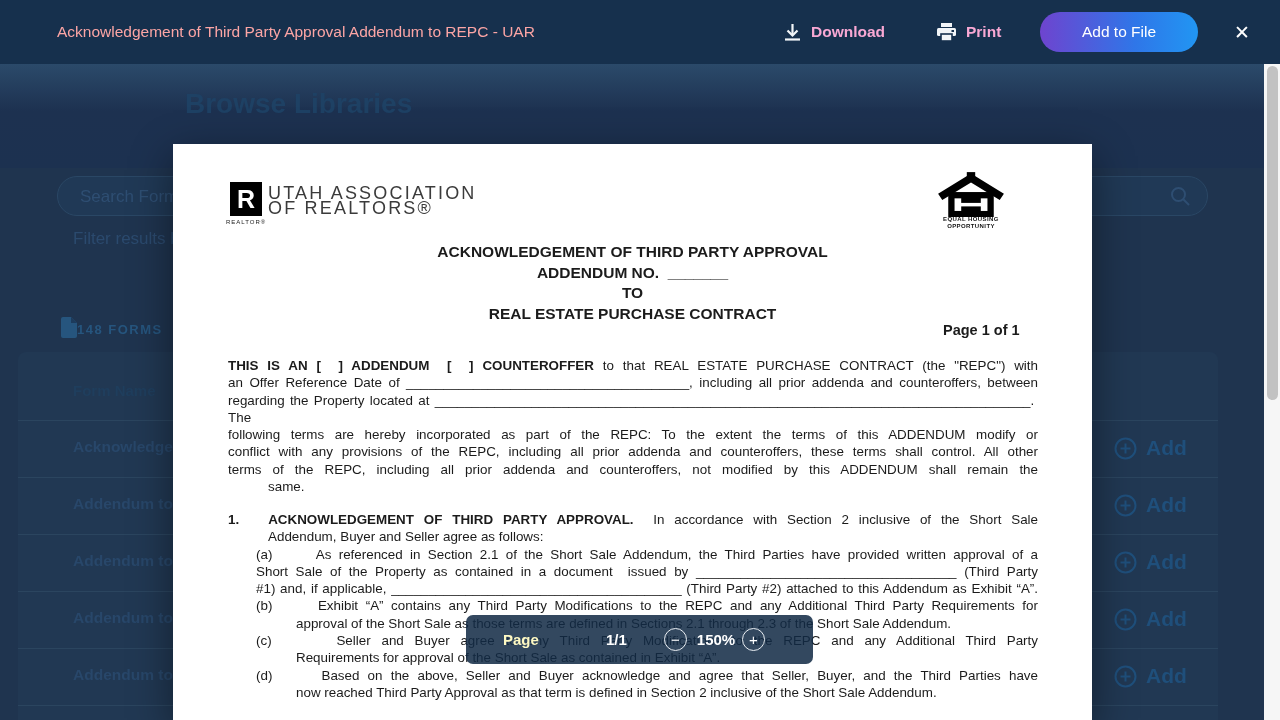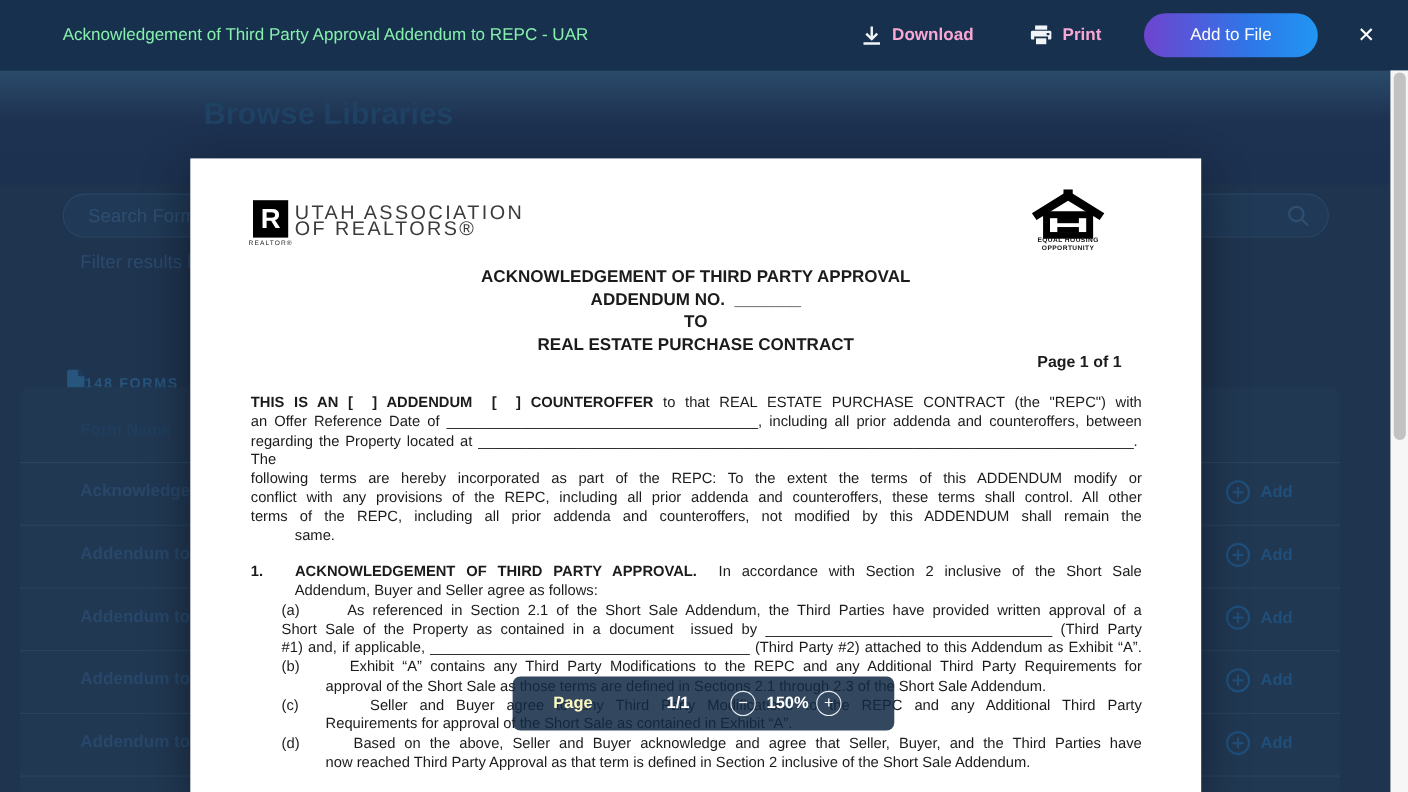--- a/index.html
+++ b/index.html
@@ -3,21 +3,21 @@
 <meta charset="utf-8">
 <style>
   html,body{margin:0;padding:0;background:#0c1522;}
   #screen{position:relative;width:1280px;height:720px;overflow:hidden;
           font-family:"Liberation Sans",sans-serif;background:#1f344f;}
   .abs{position:absolute;}
 
   
   .topbar{left:0;top:0;width:1280px;height:64px;background:#16304d;z-index:50;}
   .tb-title{left:57px;top:0;height:64px;display:flex;align-items:center;
-            color:#86efac;font-size:15.5px;font-weight:500;}
+            color:#fca5a5;font-size:15.5px;font-weight:500;}
   .tb-btn{top:0;height:64px;display:flex;align-items:center;gap:10px;color:#f9a8d4;
           font-size:15.5px;font-weight:600;cursor:pointer;}
   .tb-ico{display:flex;align-items:center;}
   .pill{left:1040px;top:12px;width:158px;height:40px;border-radius:20px;
         background:linear-gradient(90deg,#6e44cf 0%,#2f76e8 60%,#2196f3 100%);
         display:flex;align-items:center;justify-content:center;color:#fff;
         font-size:15.5px;font-weight:400;cursor:pointer;}
   .close{left:1222px;top:0;width:40px;height:64px;display:flex;align-items:center;
          justify-content:center;color:#fff;font-size:19px;cursor:pointer;}
 
@@ -26,31 +26,31 @@
         background:linear-gradient(180deg,#2b4a6a 0%,#1d3150 45%,#1c3150 100%);}
   .bg-heading{left:185px;top:88px;font-size:28px;font-weight:700;color:#1e4164;}
   .search-pill{left:57px;top:176px;width:1151px;height:40px;border-radius:20px;
                background:#203956;border:1px solid #2a4765;box-sizing:border-box;}
   .search-pill input{position:absolute;left:20px;top:0;width:1050px;height:38px;border:0;outline:0;
                background:transparent;color:#2e4e72;font-size:17px;font-family:inherit;}
   .search-pill input::placeholder{color:#2e4e72;opacity:1;}
   .search-ico{position:absolute;right:16px;top:8px;color:#2e4e72;}
   .filter-label{left:73px;top:229px;font-size:17px;color:#2b4a6e;}
   .forms-count{left:60px;top:317px;display:flex;align-items:center;gap:0;
-               color:#26557e;font-size:13px;font-weight:700;letter-spacing:1.5px;margin-top:19px;}
+               color:#26557e;font-size:13px;font-weight:700;letter-spacing:1.5px;}
   .card{left:18px;top:352px;width:1200px;height:368px;background:#213853;
         border-radius:8px 8px 0 0;}
   .thead{position:absolute;left:0;top:0;width:1200px;height:68px;
          border-bottom:1px solid #2b455f;}
   .thead span{position:absolute;left:55px;top:30px;font-size:15px;font-weight:700;color:#1f3e5d;}
   .trow{position:absolute;left:0;width:1200px;height:57px;border-bottom:1px solid #2b455f;cursor:pointer;}
   .trow .rname{position:absolute;left:55px;top:18px;font-size:15.5px;font-weight:600;color:#28476a;
                white-space:nowrap;overflow:hidden;width:300px;}
   .addbtn{position:absolute;left:1096px;top:16px;display:flex;align-items:center;gap:9px;
-          color:#1f4f7b;font-size:15px;font-weight:700;cursor:pointer;}
+          color:#1f4f7b;font-size:21px;font-weight:700;cursor:pointer;}
 
   
   .sb-track{left:1264px;top:64px;width:16px;height:656px;background:#f6f6f6;z-index:60;}
   .sb-thumb{position:absolute;left:2.5px;top:2px;width:11px;height:334px;background:#c2c2c2;
             border-radius:6px;cursor:pointer;}
 
   
   .modal{left:173px;top:144px;width:919px;height:576px;background:#ffffff;z-index:10;
          box-shadow:0 12px 40px rgba(0,0,0,.45);color:#1b1b1b;}
   .rlogo-box{left:57px;top:38px;width:32px;height:34px;background:#000;display:flex;

